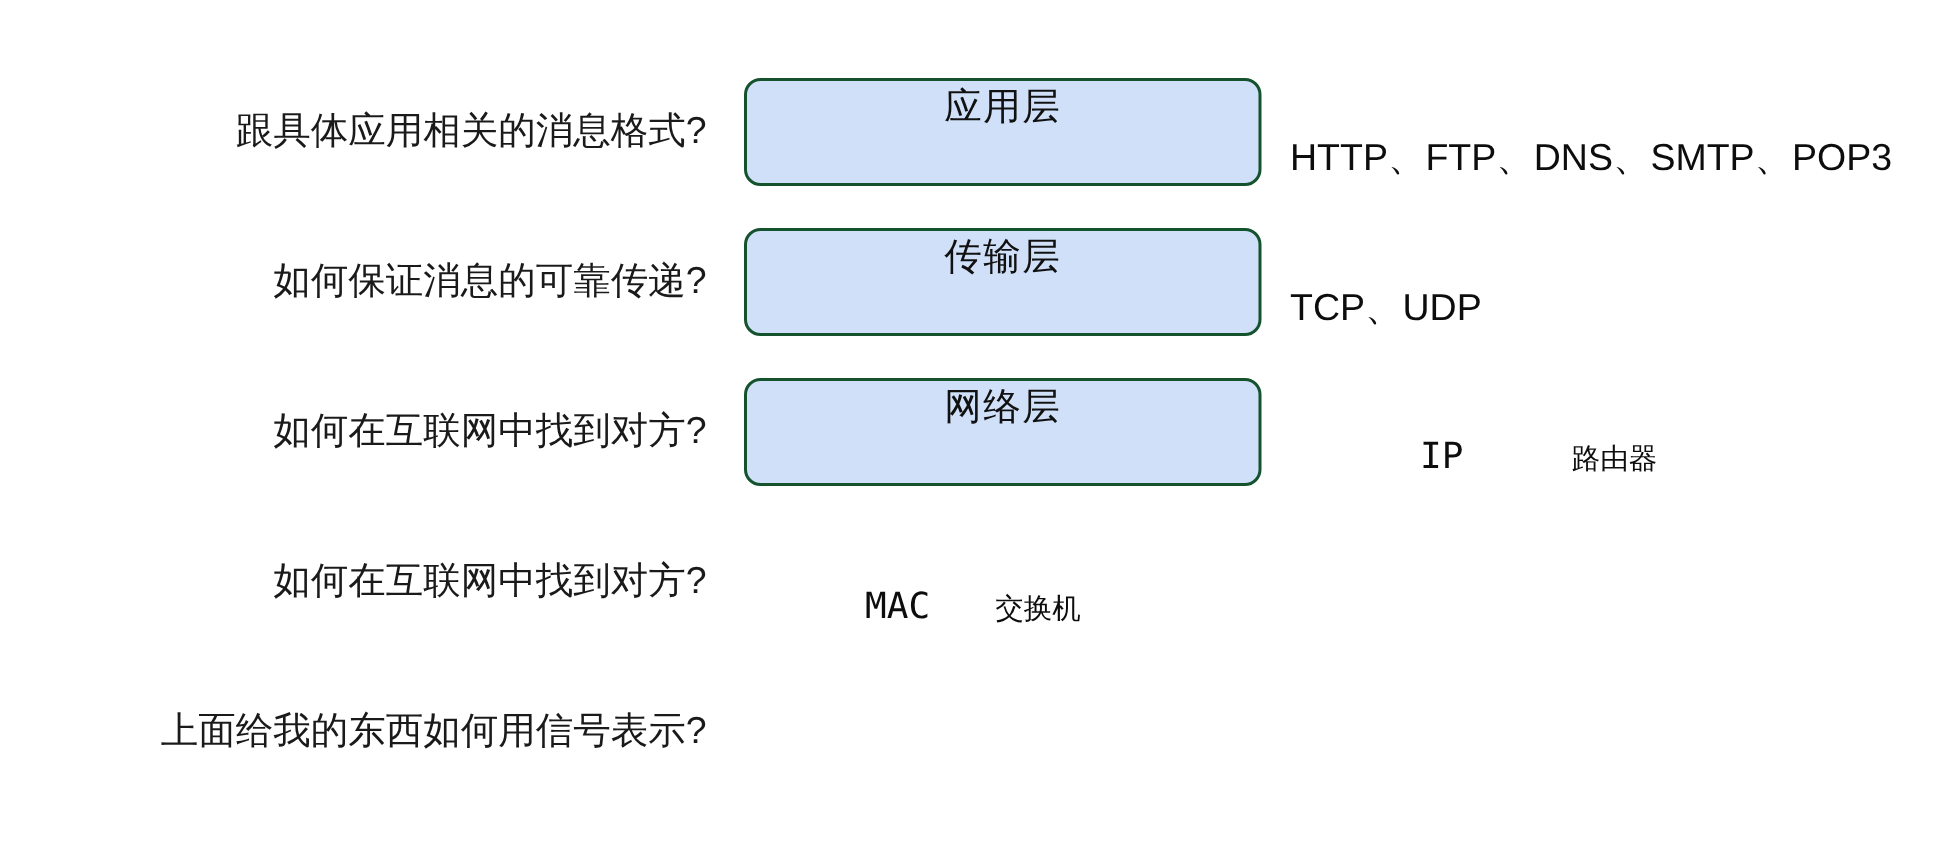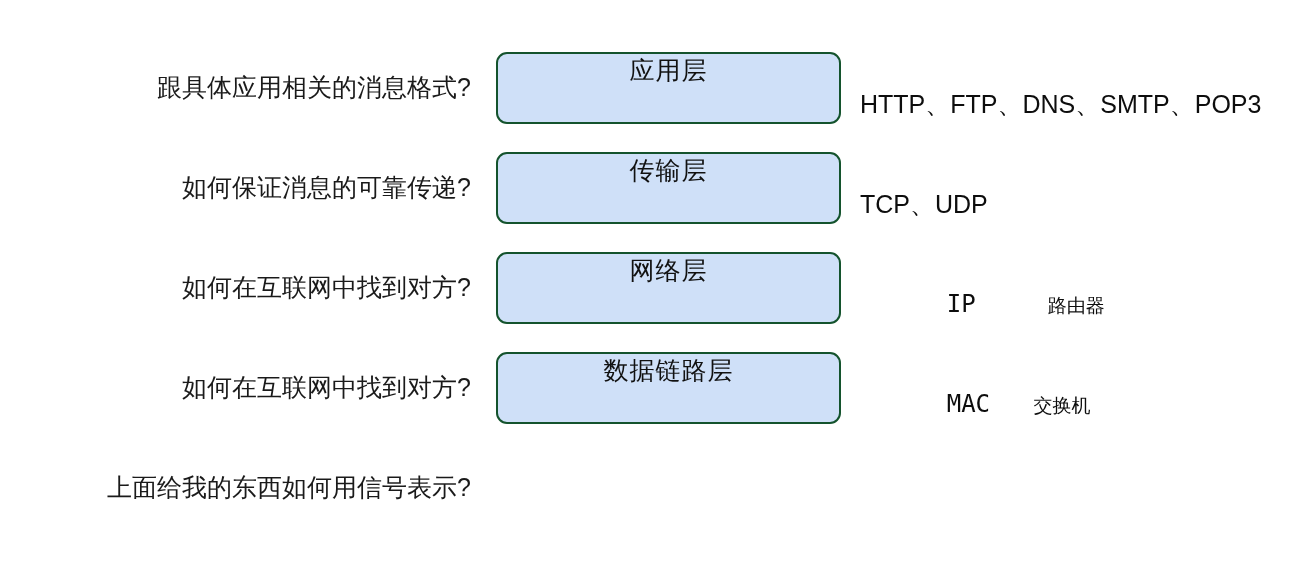--- a/index.html
+++ b/index.html
@@ -101,23 +101,20 @@
     <div class="box-cell">
       <span class="box-label">网络层</span>
     </div>
     <div class="protocol-cell mono">
       <span>IP</span><span>&nbsp;&nbsp;&nbsp;&nbsp;&nbsp;</span><span class="cjk">路由器</span>
     </div>
   </div>
 
   <div class="layer-row" style="top:352px;">
     <div class="question-cell">如何在互联网中找到对方?</div>
-    <div class="box-cell">
-      <span class="box-label">数据链路层</span>
-    </div>
     <div class="protocol-cell mono">
       <span>MAC</span><span>&nbsp;&nbsp;&nbsp;</span><span class="cjk">交换机</span>
     </div>
   </div>
 
   <div class="layer-row" style="top:452px;">
     <div class="question-cell">上面给我的东西如何用信号表示?</div>
   </div>
 
 </div>

